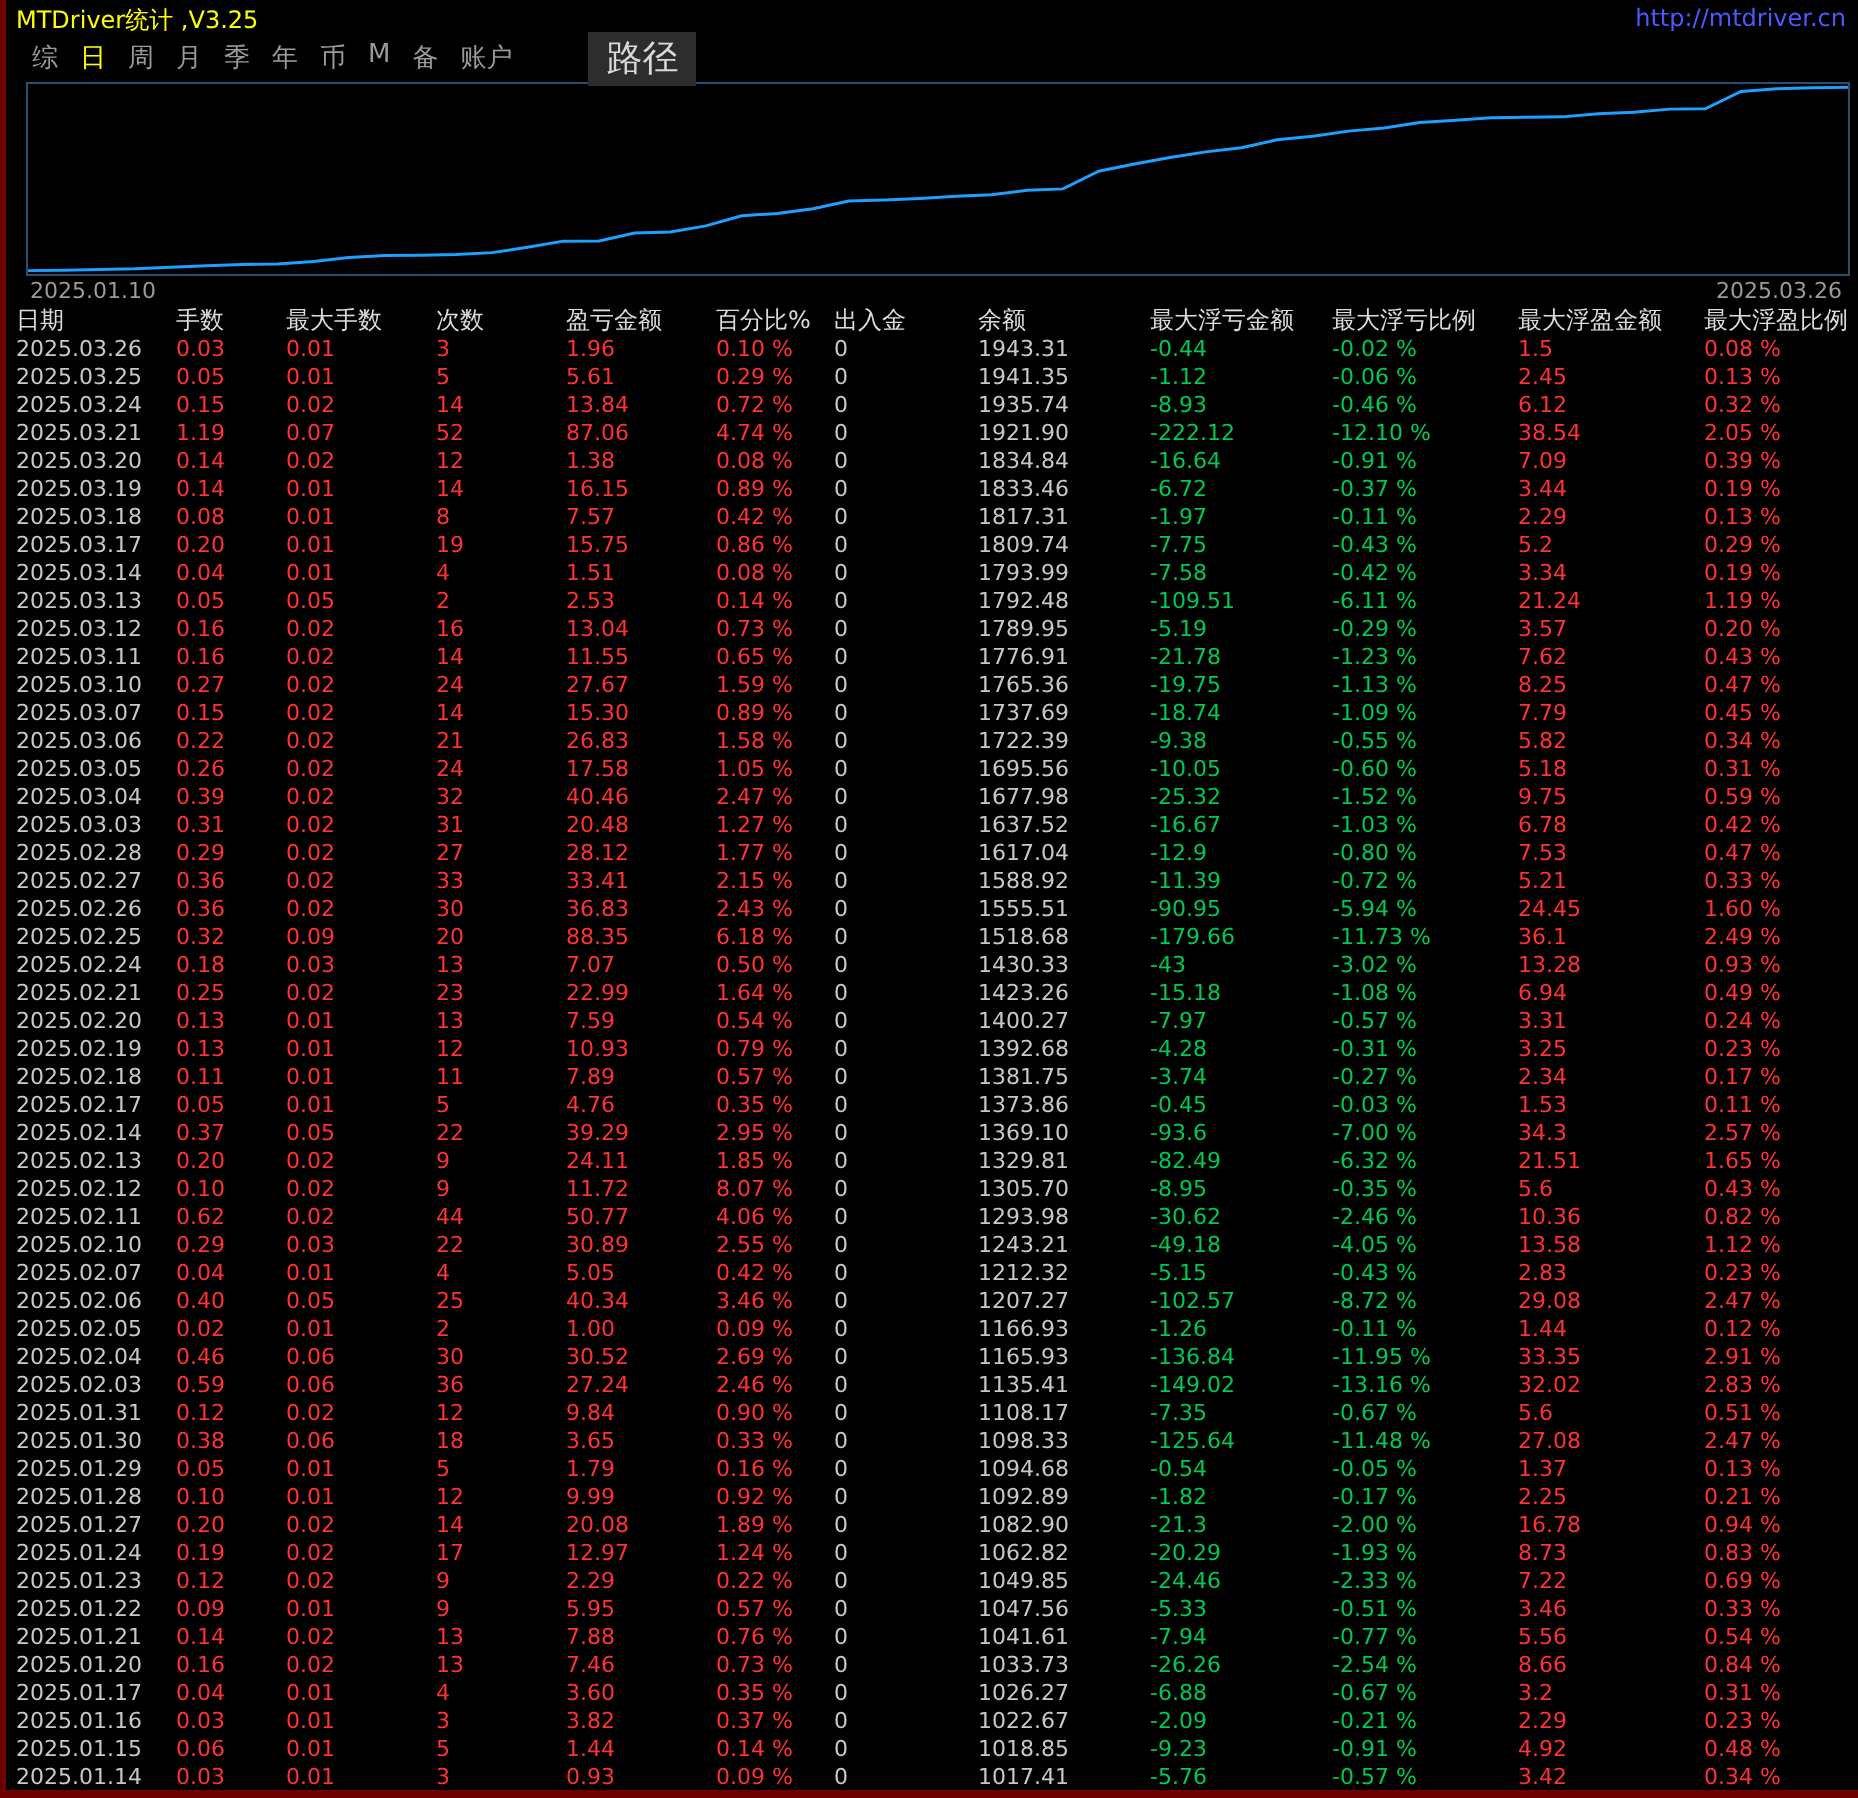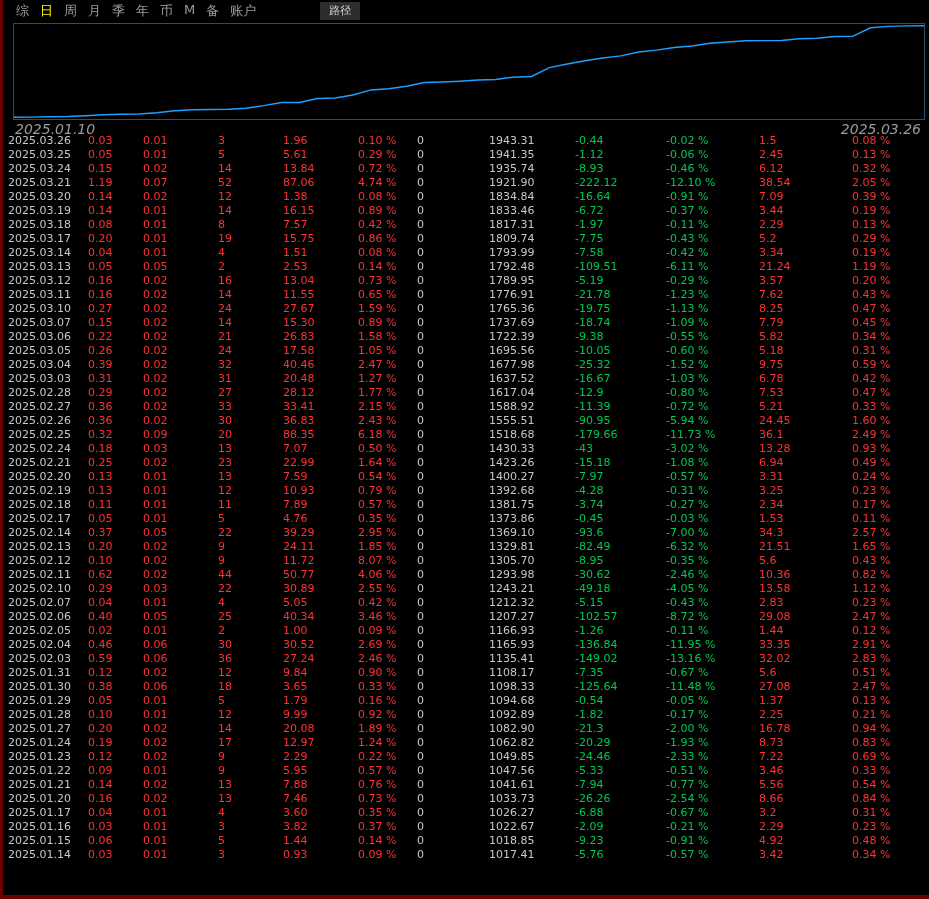--- a/index.html
+++ b/index.html
@@ -25,52 +25,56 @@
   .menubar {
     display:flex; align-items:center;
     padding:4px 0 4px 12px; height:22px;
   }
   .menu-item {
     color:#9a9a9a; font-size:13px; margin-right:9px; cursor:default;
     padding:0 1px;
   }
   .menu-item.active { color:#ffff00; }
   .path-button {
-    margin-left:54px; background:#2d2d2d; color:#d8d8d8;
-    font-size:11px; padding:1px 9px 2px 9px;
+    margin-left:28px; background:#2d2d2d; color:#d8d8d8;
+    font-size:18px; padding:1px 9px 2px 9px;
   }
   
   .chart-wrap {
     margin:1px 4px 0 10px; height:97px;
     border:1px solid #27506e; background:#000;
   }
   .chart-wrap svg { width:100%; height:100%; display:block; }
   .chart-labels {
     display:flex; justify-content:space-between;
-    color:#9a9a9a; font-size:14px; padding:1px 8px 1px 12px; height:14px;font-style:italic;
+    color:#9a9a9a; font-size:11px; padding:1px 8px 1px 12px; height:14px;
   }
   
   .table { padding-left:5px; }
   .thead, .trow { display:flex; height:14px; line-height:14px; white-space:nowrap; }
   .thead { height:16px; line-height:16px; }
   .cell { overflow:hidden; font-size:11px; flex:0 0 auto; }
   .c-head  { color:#dcdcdc; font-size:12px; }
   .c-date  { color:#c8c8c8; }
   .c-gray  { color:#c8c8c8; }
   .c-red   { color:#ff3232; }
   .c-green { color:#00c850; }
   .col0 {width:80px} .col1 {width:55px} .col2 {width:75px} .col3 {width:65px}
   .col4 {width:75px} .col5 {width:59px} .col6 {width:72px} .col7 {width:86px}
   .col8 {width:91px} .col9 {width:93px} .col10{width:93px} .col11{width:79px}
 </style>
 </head>
 <body>
 
 <div class="frame">
 
+  <div class="titlebar">
+    <span class="app-title">MTDriver统计 ,V3.25</span>
+    <a class="app-url" href="#">http://mtdriver.cn</a>
+  </div>
 
   <div class="menubar">
     <span id="menu-items" style="display:flex;">
         <span class="menu-item">综</span>
         <span class="menu-item active">日</span>
         <span class="menu-item">周</span>
         <span class="menu-item">月</span>
         <span class="menu-item">季</span>
         <span class="menu-item">年</span>
         <span class="menu-item">币</span>
@@ -86,20 +90,34 @@
         <polyline points="0.0,94.3 17.9,94.1 35.8,93.7 53.7,93.4 71.6,92.6 89.5,91.8 107.4,91.2 125.3,91.0 143.2,89.7 161.1,87.7 179.0,86.7 196.9,86.5 214.8,86.2 232.7,85.2 250.6,82.5 268.5,79.4 286.4,79.3 304.3,75.3 322.2,74.8 340.1,71.7 358.0,66.6 375.9,65.4 393.8,63.0 411.7,59.1 429.6,58.6 447.5,57.8 465.5,56.7 483.4,56.0 501.3,53.7 519.2,53.0 537.1,44.1 555.0,40.4 572.9,37.1 590.8,34.3 608.7,32.2 626.6,28.2 644.5,26.4 662.4,23.8 680.3,22.2 698.2,19.5 716.1,18.3 734.0,17.0 751.9,16.8 769.8,16.6 787.7,15.0 805.6,14.3 823.5,12.7 841.4,12.5 859.3,3.8 877.2,2.4 895.1,1.9 913.0,1.7" fill="none" stroke="#1ea0ff" stroke-width="1.5"></polyline>
       </svg>
   </div>
 
   <div class="chart-labels">
     <span>2025.01.10</span>
     <span>2025.03.26</span>
   </div>
 
   <div class="table">
+    <div class="thead" id="thead">
+        <div class="cell c-head col0">日期</div>
+        <div class="cell c-head col1">手数</div>
+        <div class="cell c-head col2">最大手数</div>
+        <div class="cell c-head col3">次数</div>
+        <div class="cell c-head col4">盈亏金额</div>
+        <div class="cell c-head col5">百分比%</div>
+        <div class="cell c-head col6">出入金</div>
+        <div class="cell c-head col7">余额</div>
+        <div class="cell c-head col8">最大浮亏金额</div>
+        <div class="cell c-head col9">最大浮亏比例</div>
+        <div class="cell c-head col10">最大浮盈金额</div>
+        <div class="cell c-head col11">最大浮盈比例</div>
+      </div>
     <div class="tbody" id="tbody">
         <div class="trow">
           <div class="cell c-date col0">2025.03.26</div>
           <div class="cell c-red col1">0.03</div>
           <div class="cell c-red col2">0.01</div>
           <div class="cell c-red col3">3</div>
           <div class="cell c-red col4">1.96</div>
           <div class="cell c-red col5">0.10 %</div>
           <div class="cell c-gray col6">0</div>
           <div class="cell c-gray col7">1943.31</div>

